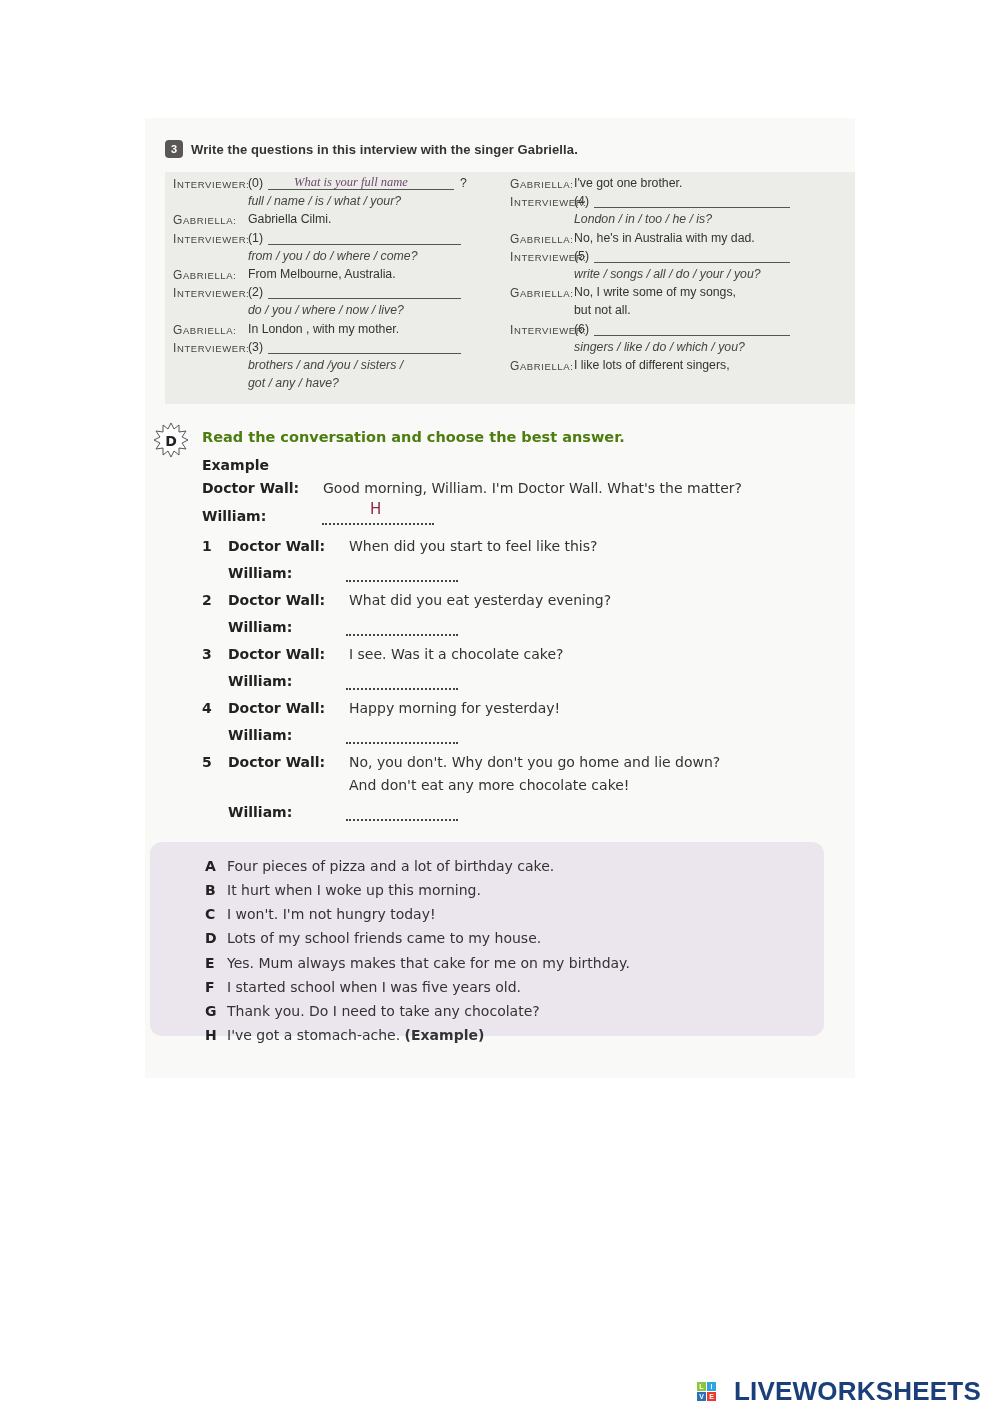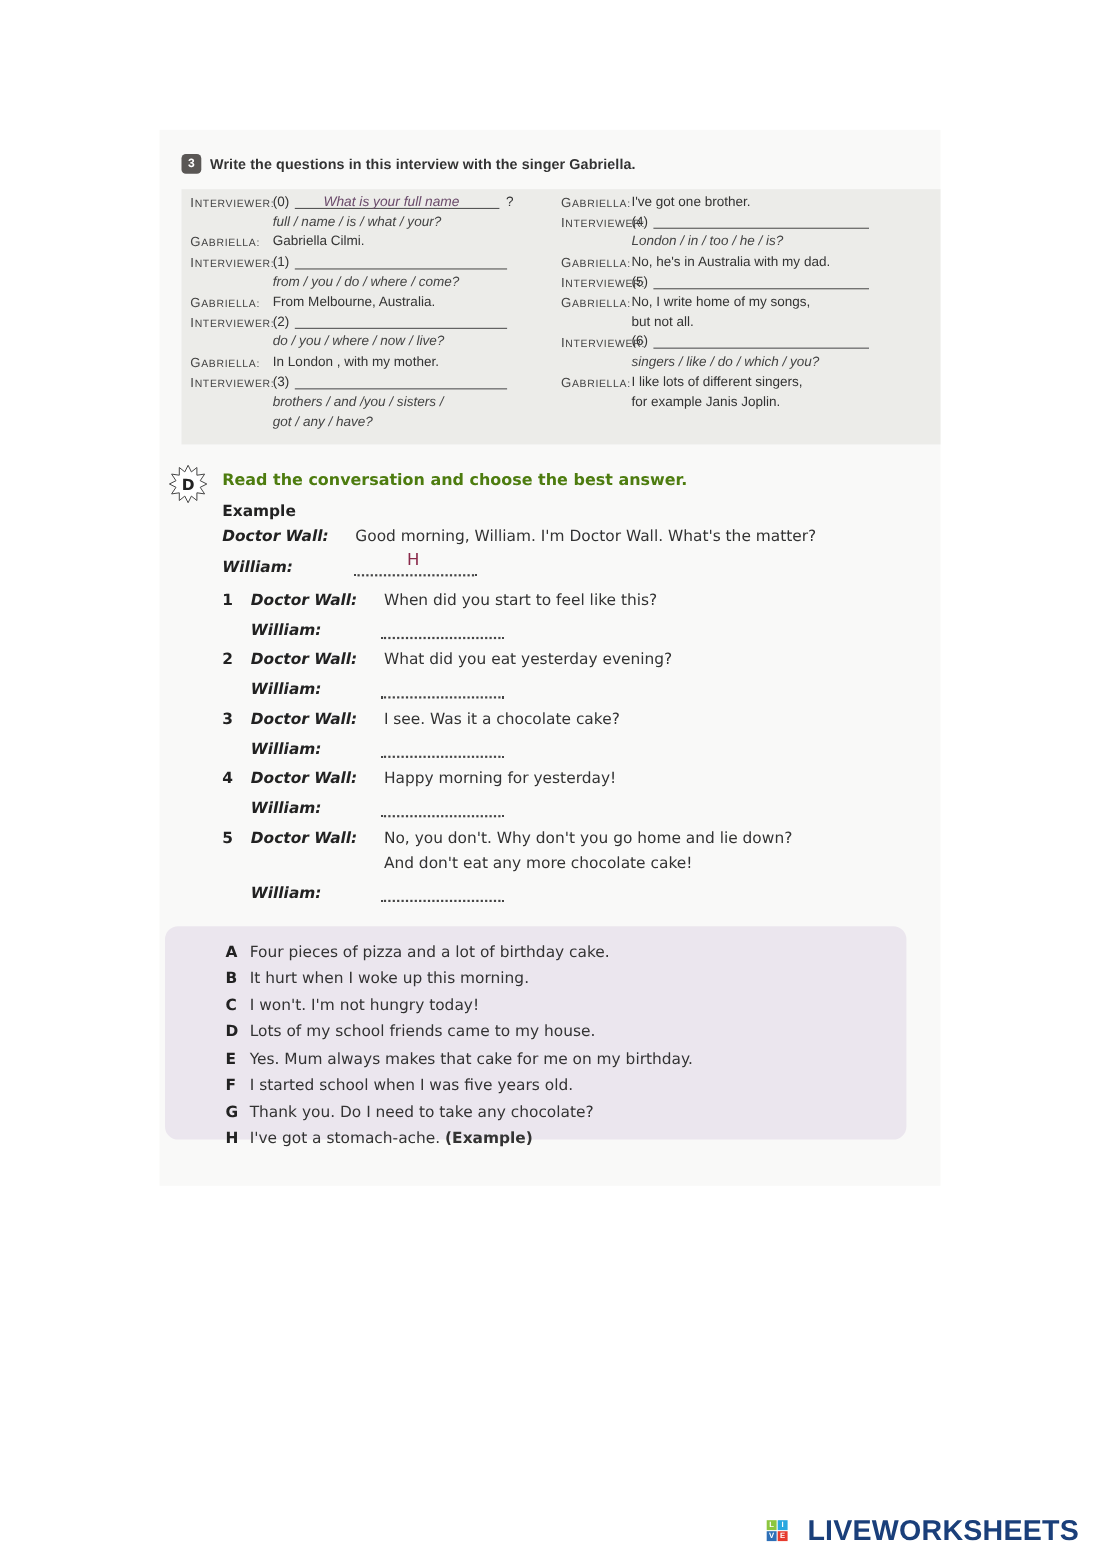--- a/index.html
+++ b/index.html
@@ -28,29 +28,29 @@
     .col.right { left: 345px; width: 320px; }
     .line { position: relative; height: 18.2px; font-family: "Liberation Sans", sans-serif; font-size: 12.3px; color: #333; white-space: nowrap; }
     .speaker { position: absolute; left: 0; top: 0; font-size: 9.5px; letter-spacing: 0.6px; text-transform: uppercase; color: #444; padding-top: 1px; }
     .speaker::first-letter { font-size: 12px; }
     .txt { position: absolute; left: 75px; top: 0; }
     .col.right .txt { left: 64px; }
     .prompt { font-style: italic; color: #444; }
     .blank { display: inline-block; border-bottom: 1px solid #555; width: 193px; height: 13px; vertical-align: bottom; margin-left: 5px; position: relative; }
     .col.right .blank { width: 196px; }
     .blank.filled { width: 186px; }
-    .hand { position: absolute; left: 26px; bottom: -1px; font-family: Liberation Sans, sans-serif; font-style: italic; color: #6a4a6a; font-size: 12.5px; }
+    .hand { position: absolute; left: 26px; bottom: -1px; font-family: Liberation Serif, serif; font-style: italic; color: #6a4a6a; font-size: 12.5px; }
     .qmark { margin-left: 6px; }
 
     
     .star-badge { position: absolute; left: 8px; top: 304px; width: 36px; height: 36px; }
     .exD-title { position: absolute; left: 57px; top: 311px; font-size: 14.5px; font-weight: bold; color: #4d7c0f; }
     .exD-example-label { position: absolute; left: 57px; top: 339px; font-size: 14px; font-weight: bold; color: #222; }
     .dlg { position: absolute; font-size: 14px; color: #333; white-space: nowrap; }
-    .dlg .who { position: absolute; left: 0; font-weight: bold; color: #222; font-style: italic; }
+    .dlg .who { position: absolute; left: 0; font-weight: bold; color: #222; }
     .dlg .say { position: absolute; }
     .dots { display: inline-block; width: 112px; border-bottom: 2px dotted #444; height: 10px; }
     .ans-mark { position: absolute; color: #8a2a4a; font-size: 15px; }
     .itemnum { position: absolute; font-weight: bold; color: #222; font-size: 14px; }
 
     .answers {
       position: absolute; left: 5px; top: 724px; width: 674px; height: 194px;
       background: #ebe6ee; border-radius: 12px;
     }
     .opt { position: absolute; left: 55px; font-size: 14px; color: #333; white-space: nowrap; }
@@ -134,40 +134,40 @@
         </div>
       <div class="line">
         <span class="speaker">Gabriella:</span>
         <span class="txt">No, he's in Australia with my dad.</span>
       </div>
       <div class="line">
         <span class="speaker">Interviewer:</span>
         <span class="txt"><span>(5)</span><span class="blank"></span></span>
       </div>
       <div class="line">
-        <span class="speaker">Gabriella:</span>
-        <span class="txt">No, I write home of my songs,</span>
+          <span class="txt prompt">write / songs / all / do / your / you?</span>
+        </div>
+      <div class="line">
+        <span class="speaker">Gabriella:</span>
+        <span class="txt">No, I write some of my songs,</span>
       </div>
       <div class="line">
           <span class="txt">but not all.</span>
         </div>
       <div class="line">
         <span class="speaker">Interviewer:</span>
         <span class="txt"><span>(6)</span><span class="blank"></span></span>
       </div>
       <div class="line">
           <span class="txt prompt">singers / like / do / which / you?</span>
         </div>
       <div class="line">
         <span class="speaker">Gabriella:</span>
         <span class="txt">I like lots of different singers,</span>
       </div>
-      <div class="line">
-          <span class="txt">for example Janis Joplin.</span>
-        </div>
     </div>
   </div>
 
   <div class="star-badge">
     <svg width="36" height="36" viewBox="0 0 36 36">
       <polygon points="18,1 21,7 26,3 26,10 33,9 29,15 35,18 29,21 33,27 26,26 26,33 21,29 18,35 15,29 10,33 10,26 3,27 7,21 1,18 7,15 3,9 10,10 10,3 15,7" fill="#fff" stroke="#444" stroke-width="0.9"></polygon>
       <text x="18" y="23.5" text-anchor="middle" font-family="DejaVu Sans, sans-serif" font-weight="bold" font-size="14" fill="#222">D</text>
     </svg>
   </div>
   <div class="exD-title">Read the conversation and choose the best answer.</div>

